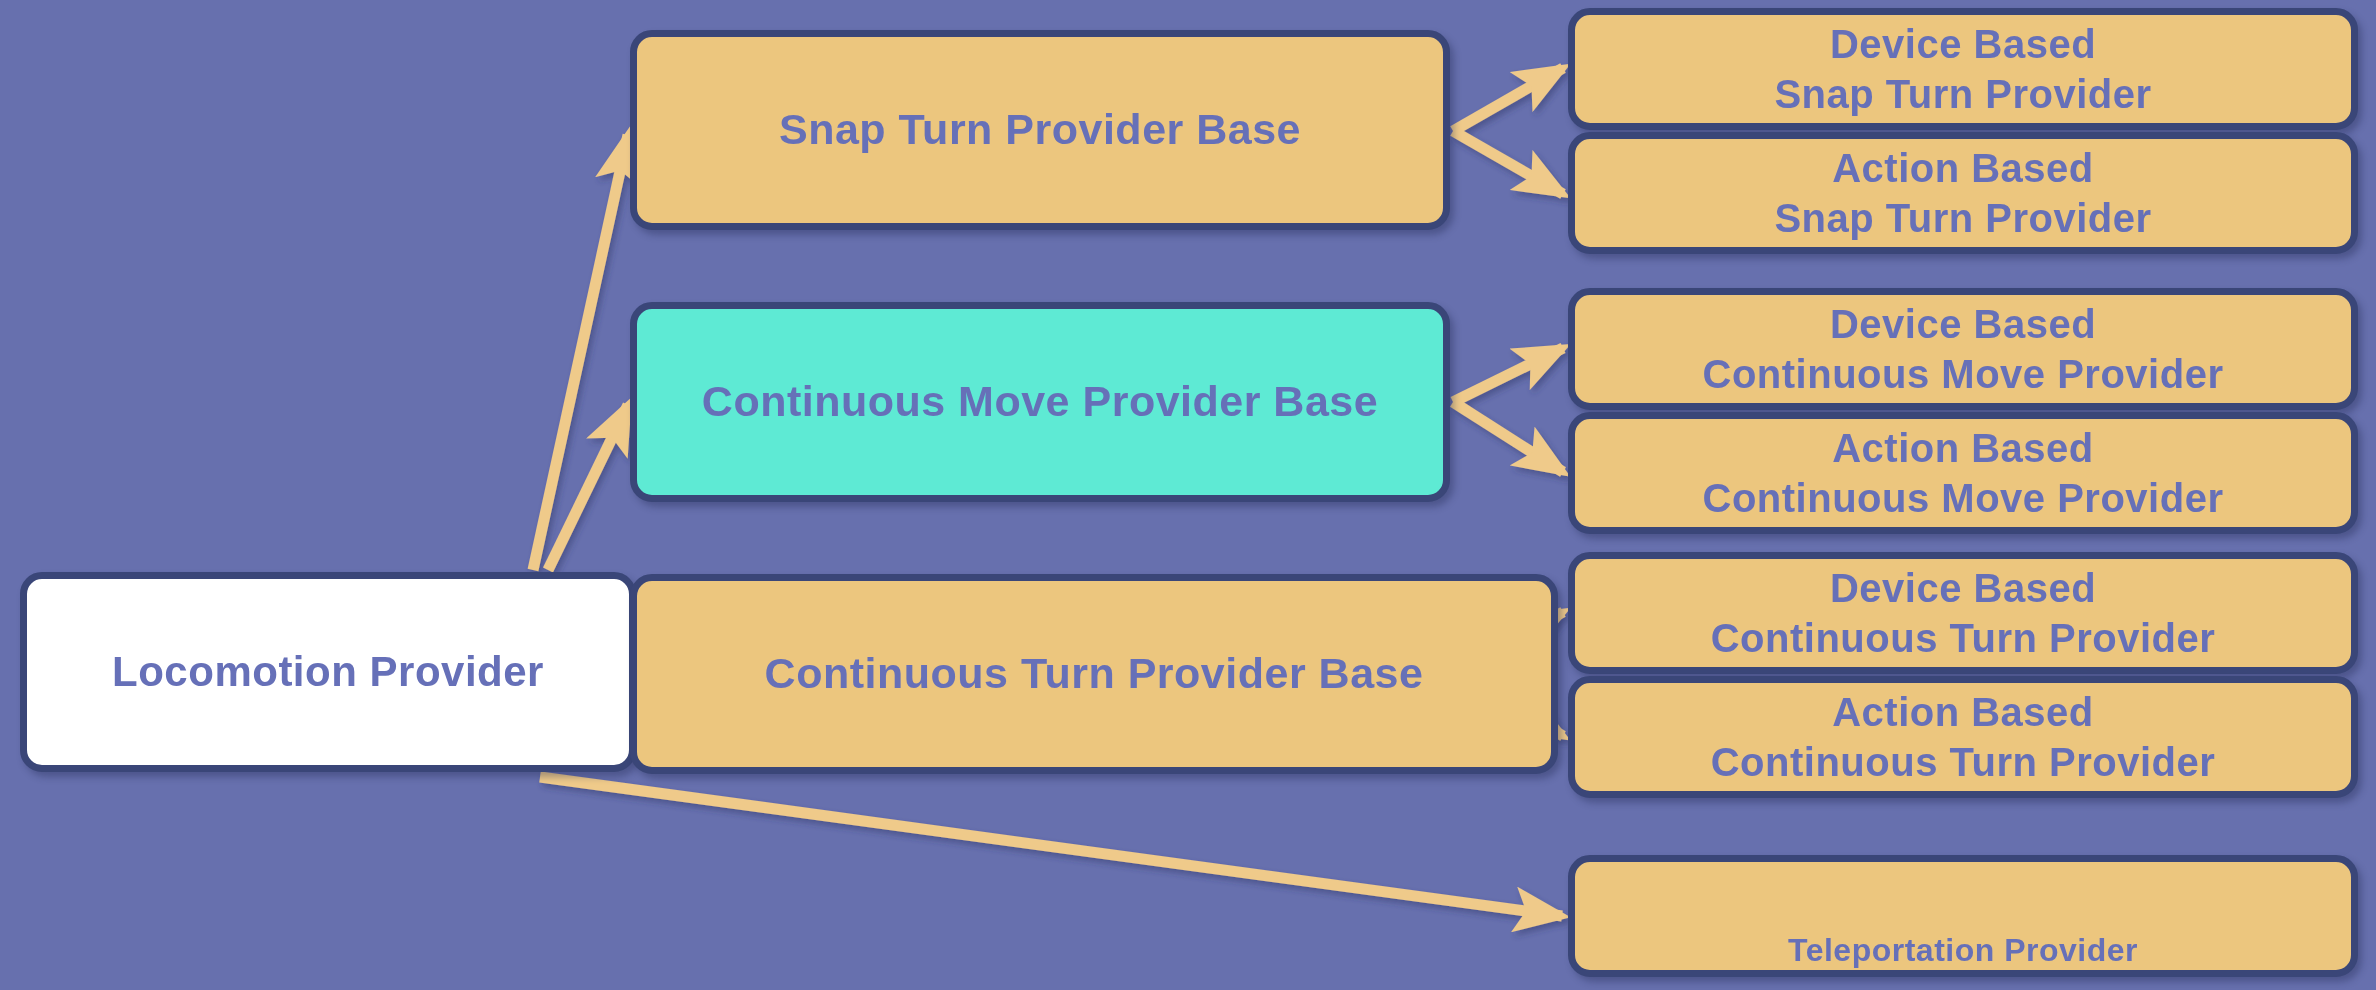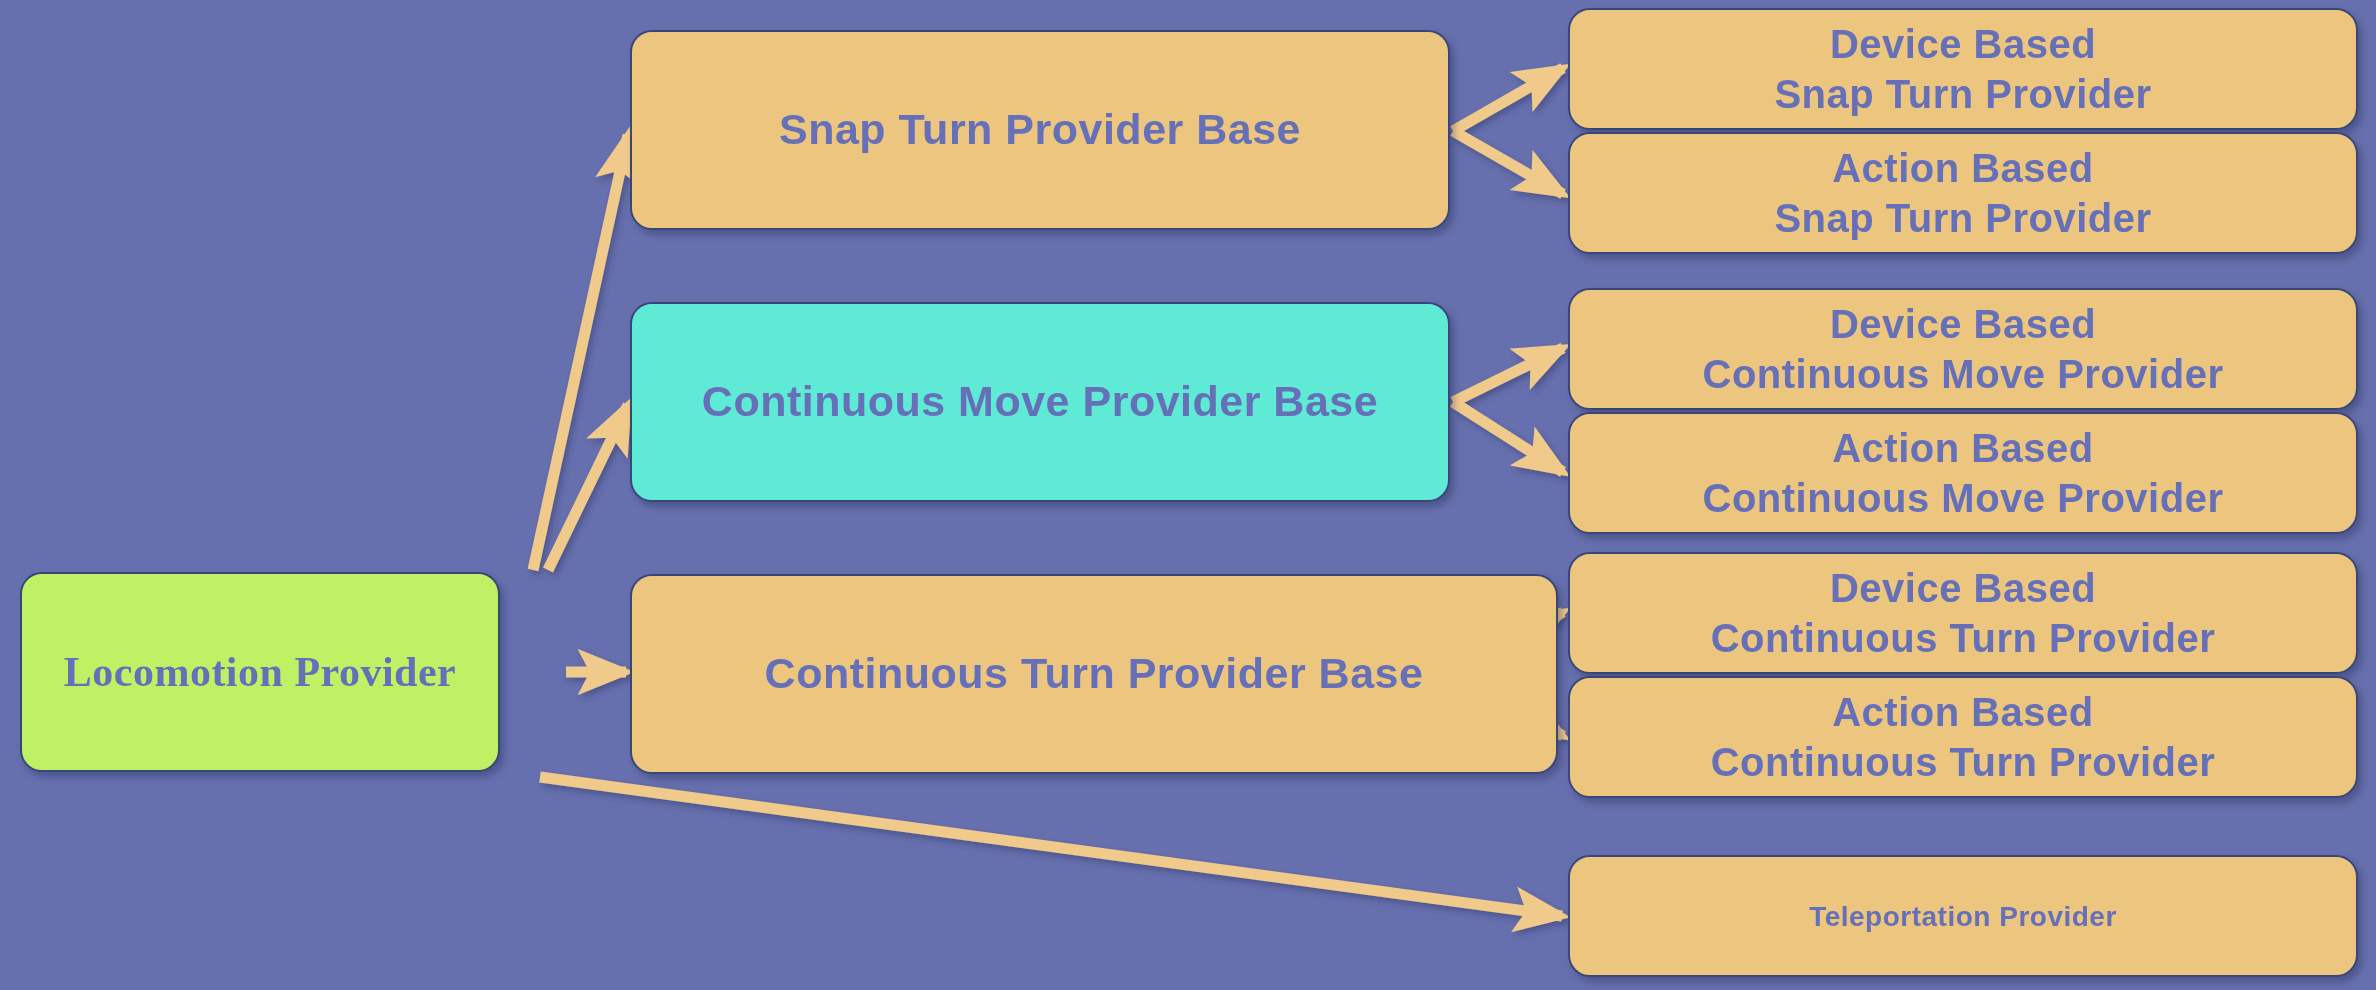--- a/index.html
+++ b/index.html
@@ -19,41 +19,41 @@
     position: absolute;
     inset: 0;
     width: 2376px;
     height: 990px;
     pointer-events: none;
   }
   .node {
     position: absolute;
     box-sizing: border-box;
     background: #ecc67e;
-    border: 2px solid #0f172a;
+    border: 7px solid #0f172a;
     border-radius: 22px;
     display: flex;
     align-items: center;
     justify-content: center;
     text-align: center;
     color: #6670b8;
     font-weight: bold;
     letter-spacing: 0.5px;
     line-height: 1.25;
     box-shadow: 4px 5px 7px rgba(30,36,78,0.35);
     z-index: 2;
   }
   .node .label {
     padding: 0 18px;
     white-space: pre-line;
   }
   .root     { font-size: 42px; }
   .mid      { font-size: 43px; }
   .leaf     { font-size: 40px; }
-  .leaf-one { font-size: 28px; }
+  .leaf-one { font-size: 32px; align-items: flex-end; }
 </style>
 </head>
 <body>
 
 <div id="canvas">
   <svg id="edges" viewBox="0 0 2376 990" xmlns="http://www.w3.org/2000/svg">
     <defs>
       <marker id="arrowhead" markerWidth="5.2" markerHeight="4.2" refX="4.4" refY="2.1" orient="auto" markerUnits="strokeWidth">
         <path d="M0,0 L5.2,2.1 L0,4.2 L1.1,2.1 Z" fill="#efca8a"></path>
       </marker>
@@ -68,21 +68,21 @@
         <line x1="540" y1="777" x2="1562" y2="916" stroke="#efca8a" stroke-width="11" marker-end="url(#arrowhead)"></line>
         <line x1="1453" y1="131" x2="1563" y2="68" stroke="#efca8a" stroke-width="11" marker-end="url(#arrowhead)"></line>
         <line x1="1453" y1="131" x2="1563" y2="194" stroke="#efca8a" stroke-width="11" marker-end="url(#arrowhead)"></line>
         <line x1="1453" y1="402" x2="1563" y2="348" stroke="#efca8a" stroke-width="11" marker-end="url(#arrowhead)"></line>
         <line x1="1453" y1="402" x2="1563" y2="472" stroke="#efca8a" stroke-width="11" marker-end="url(#arrowhead)"></line>
         <line x1="1453" y1="672" x2="1563" y2="612" stroke="#efca8a" stroke-width="11" marker-end="url(#arrowhead)"></line>
         <line x1="1453" y1="672" x2="1563" y2="736" stroke="#efca8a" stroke-width="11" marker-end="url(#arrowhead)"></line>
       </g>
   </svg>
   <div id="node-layer">
-      <div class="node root" style="left: 20px; top: 572px; width: 480px; height: 200px; background: #bef264; border-color: rgb(58, 70, 120); color: rgb(102, 112, 184); font-family: Liberation Serif, serif;">
+      <div class="node root" style="left: 20px; top: 572px; width: 616px; height: 200px; background: #ffffff; border-color: rgb(58, 70, 120); color: rgb(102, 112, 184);">
         <span class="label">Locomotion Provider</span>
       </div>
       <div class="node mid" style="left: 630px; top: 30px; width: 820px; height: 200px; background: rgb(236, 198, 126); border-color: rgb(58, 70, 120); color: rgb(102, 112, 184);">
         <span class="label">Snap Turn Provider Base</span>
       </div>
       <div class="node mid" style="left: 630px; top: 302px; width: 820px; height: 200px; background: #5eead4; border-color: rgb(58, 70, 120); color: rgb(102, 112, 184); text-align: center;">
         <span class="label">Continuous Move Provider Base</span>
       </div>
       <div class="node mid" style="left: 630px; top: 574px; width: 928px; height: 200px; background: rgb(236, 198, 126); border-color: rgb(58, 70, 120); color: rgb(102, 112, 184);">
         <span class="label">Continuous Turn Provider Base</span>

